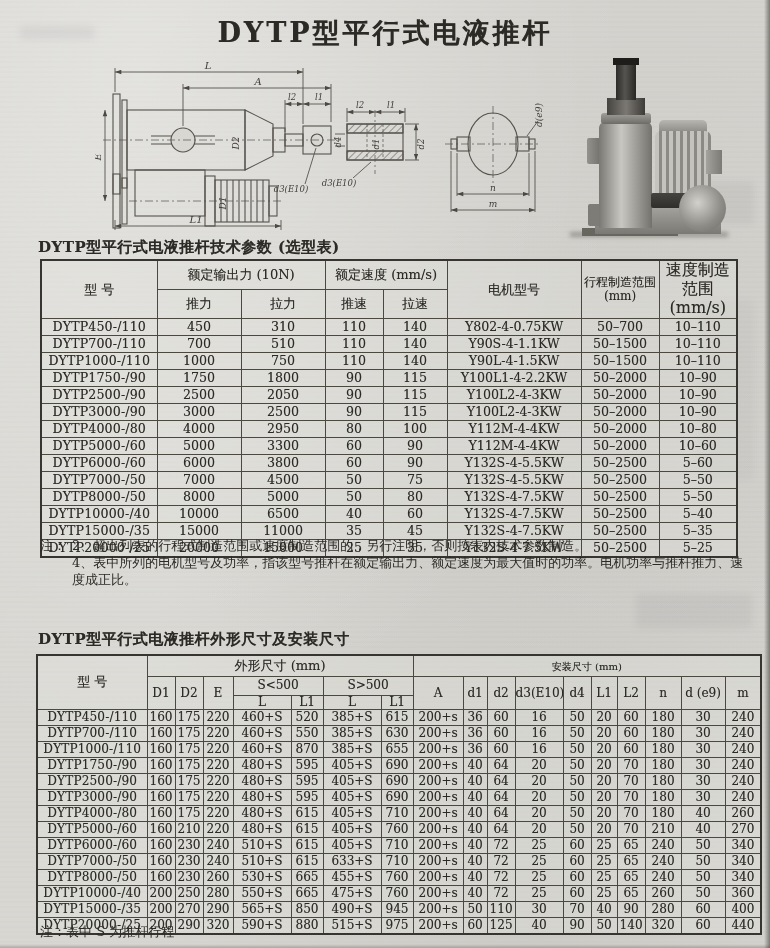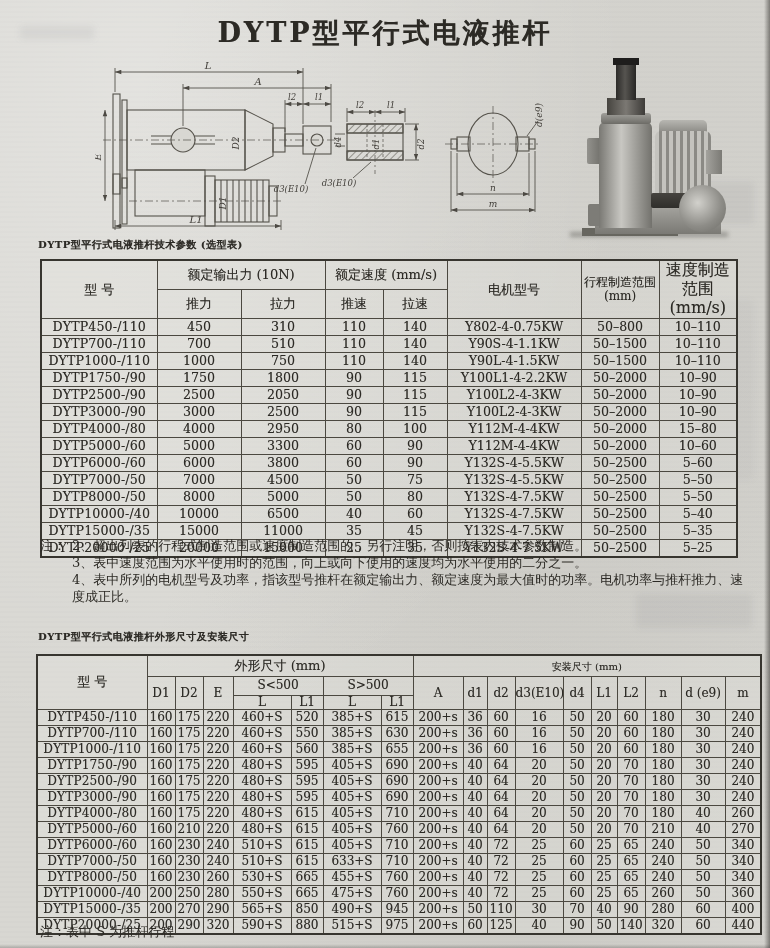--- a/index.html
+++ b/index.html
@@ -49,21 +49,21 @@
   .p-motorcap{left:119px;top:62px;width:48px;height:13px;background:linear-gradient(180deg,#b7b6b1,#8a8984);border-radius:5px 5px 0 0;}
   .p-motor{left:115px;top:73px;width:56px;height:64px;background:repeating-linear-gradient(90deg,#c4c3be 0 4px,#8b8a85 4px 7px);border-radius:6px 6px 3px 3px;}
   .p-jbox{left:166px;top:92px;width:16px;height:24px;background:linear-gradient(90deg,#a3a29d,#7b7a75);}
   .p-band{left:111px;top:135px;width:64px;height:15px;background:linear-gradient(180deg,#46443f,#2f2e2b);border-radius:2px;}
   .p-body{left:55px;top:148px;width:126px;height:28px;background:linear-gradient(180deg,#a5a49f,#7a7974);}
   .p-flange{left:139px;top:127px;width:47px;height:47px;border-radius:50%;
     background:radial-gradient(circle at 40% 38%, #d2d1cc, #8d8c87 58%, #6b6a65);}
   .p-foot{left:42px;top:170px;width:96px;height:8px;background:#67665f;}
   .p-shadow{left:30px;top:174px;width:158px;height:5px;background:rgba(58,56,52,0.35);filter:blur(2px);}
 
-  .sec-title{position:absolute; left:38px; font-size:10px; font-weight:bold; letter-spacing:0.5px;
+  .sec-title{position:absolute; left:38px; font-size:15px; font-weight:bold; letter-spacing:0.5px;
     text-shadow:0.2px 0.2px 0.4px rgba(50,48,44,0.5);}
   .sec1{top:238px;}
   .sec2{top:630px;}
 
   table{border-collapse:collapse; table-layout:fixed; background:rgba(229,228,223,0.35);}
   th,td{border:1px solid #4b4840; text-align:center; padding:0; font-weight:normal; overflow:hidden;}
   .spec{position:absolute; top:259px; left:40px; width:696px; border:2px solid #37352f;}
   .spec th{font-size:13px; height:24px; line-height:1.18; white-space:pre-line;}
   .spec td{font-size:12.5px; height:16px; line-height:16px;}
   .dims{position:absolute; top:654px; left:36px; width:724px; border:2px solid #37352f;}
@@ -272,21 +272,21 @@
       </tr>
     </thead>
     <tbody>
         <tr>
           <td class="model">DYTP450-/110</td>
           <td>450</td>
           <td>310</td>
           <td>110</td>
           <td>140</td>
           <td>Y802-4-0.75KW</td>
-          <td>50–800</td>
+          <td>50–700</td>
           <td>10–110</td>
         </tr>
         <tr>
           <td class="model">DYTP700-/110</td>
           <td>700</td>
           <td>510</td>
           <td>110</td>
           <td>140</td>
           <td>Y90S-4-1.1KW</td>
           <td>50–1500</td>
@@ -333,21 +333,21 @@
           <td>10–90</td>
         </tr>
         <tr>
           <td class="model">DYTP4000-/80</td>
           <td>4000</td>
           <td>2950</td>
           <td>80</td>
           <td>100</td>
           <td>Y112M-4-4KW</td>
           <td>50–2000</td>
-          <td>15–80</td>
+          <td>10–80</td>
         </tr>
         <tr>
           <td class="model">DYTP5000-/60</td>
           <td>5000</td>
           <td>3300</td>
           <td>60</td>
           <td>90</td>
           <td>Y112M-4-4KW</td>
           <td>50–2000</td>
           <td>10–60</td>
@@ -412,21 +412,20 @@
           <td>50–2500</td>
           <td>5–25</td>
         </tr>
       </tbody>
   </table>
 
   <div class="notes">
     <div class="notes-prefix">注：</div>
     <div class="note-items">
       <div class="note-item">2、超出列表的行程式制造范围或速度制造范围的，另行注明，否则按表内技术参数制造。</div>
-      <div class="note-item">3、表中速度范围为水平使用时的范围，向上或向下使用的速度均为水平使用的二分之一。</div>
       <div class="note-item">4、表中所列的电机型号及功率，指该型号推杆在额定输出力、额定速度为最大值时的功率。电机功率与推杆推力、速度成正比。</div>
     </div>
   </div>
 
   <div class="sec-title sec2">DYTP型平行式电液推杆外形尺寸及安装尺寸</div>
 
   <table class="dims">
     <colgroup>
       <col style="width:110px">
         <col style="width:28px">
@@ -517,21 +516,21 @@
           <td>180</td>
           <td>30</td>
           <td>240</td>
         </tr>
         <tr>
           <td class="model">DYTP1000-/110</td>
           <td>160</td>
           <td>175</td>
           <td>220</td>
           <td>460+S</td>
-          <td>560</td>
+          <td>870</td>
           <td>385+S</td>
           <td>655</td>
           <td>200+s</td>
           <td>36</td>
           <td>60</td>
           <td>16</td>
           <td>50</td>
           <td>20</td>
           <td>60</td>
           <td>180</td>

